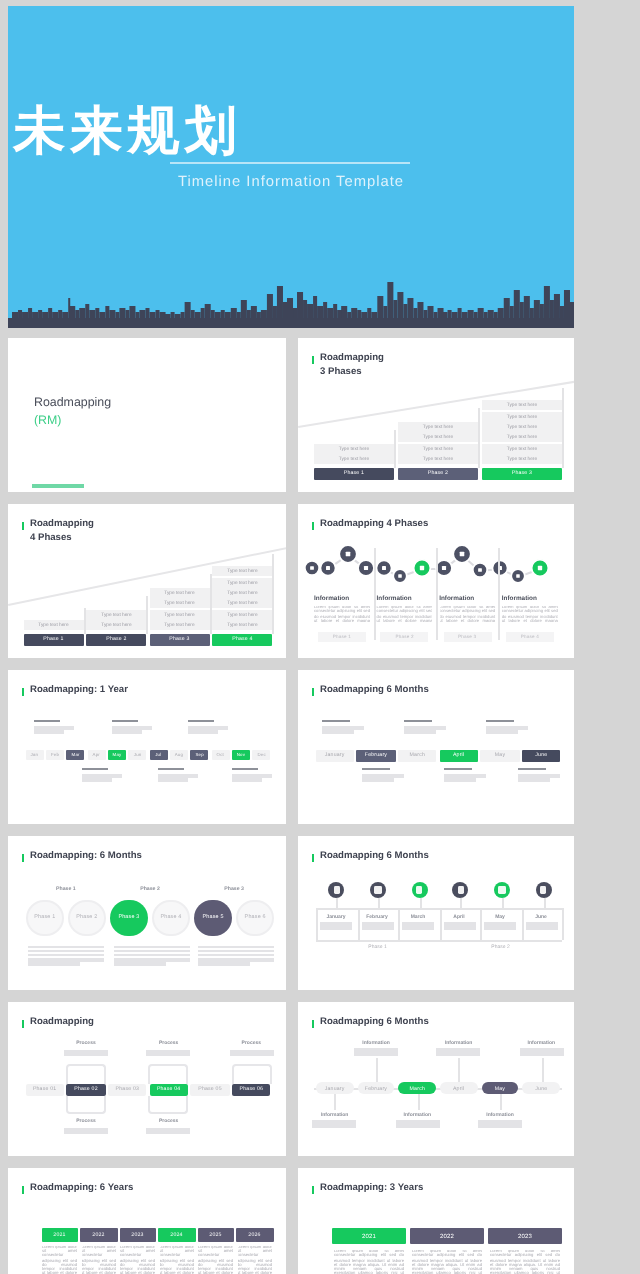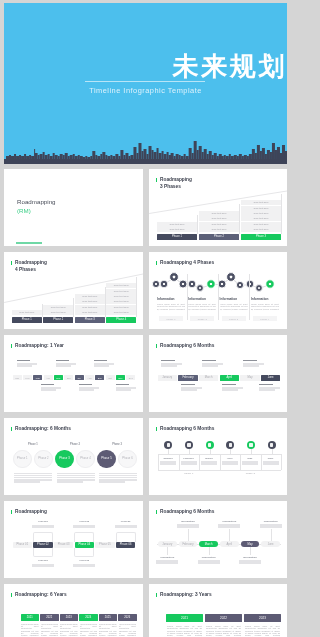--- a/index.html
+++ b/index.html
@@ -3,21 +3,21 @@
 <meta charset="utf-8">
 <title>PPT Template Preview</title>
 <style>
   *{box-sizing:border-box;margin:0;padding:0}
   html,body{width:290px;height:637px}
   body{background:#d5d5d5;font-family:"Liberation Sans",sans-serif;overflow:hidden;-webkit-font-smoothing:antialiased}
 
   
   .banner{position:absolute;left:4px;top:3px;width:283px;height:161px;background:#4cbfed;overflow:hidden}
   .logo{position:absolute;left:3px;top:2px;width:52px;height:16px}
-  .title{position:absolute;left:0;right:0;top:50px;text-align:right;color:#ffffff;
+  .title{position:absolute;left:0;right:0;top:50px;text-align:left;color:#ffffff;
          font-size:26px;line-height:27px;letter-spacing:2.6px;font-weight:700;text-indent:2.6px;
          font-family:"DejaVu Sans",sans-serif}
   .tsep{position:absolute;left:81px;top:78px;width:120px;height:1px;background:#b7e5f7}
   .subtitle{position:absolute;left:0;right:0;top:83px;text-align:center;color:#def2fc;
             font-size:7.4px;line-height:10px;letter-spacing:0.5px}
   .skyline{position:absolute;left:0;bottom:5px;width:283px;height:34px;display:block}
   .skyline rect{fill:#3e4458}
   .band{position:absolute;left:0;bottom:0;width:283px;height:5px;background:#3e4458}
 
   
@@ -43,21 +43,21 @@
   .capsule{position:absolute;border-radius:6px}
   .hline{position:absolute;background:#e3e3e5;height:0.6px}
   .vline{position:absolute;background:#e3e3e5;width:0.6px}
 </style>
 </head>
 <body>
 
 <div class="banner">
   <div class="title">未来规划</div>
   <div class="tsep"></div>
-  <div class="subtitle">Timeline Infographic Template</div>
+  <div class="subtitle">Timeline Information Template</div>
   <svg class="skyline" viewBox="0 0 282 34" preserveAspectRatio="none">
     <rect x="2" y="31" width="3" height="3"></rect>
       <rect x="5" y="30" width="2" height="4"></rect>
       <rect x="7" y="31" width="3" height="3"></rect>
       <rect x="10" y="29" width="2" height="5"></rect>
       <rect x="12" y="31" width="3" height="3"></rect>
       <rect x="15" y="30" width="2" height="4"></rect>
       <rect x="17" y="31" width="3" height="3"></rect>
       <rect x="20" y="29" width="2" height="5"></rect>
       <rect x="22" y="31" width="3" height="3"></rect>

